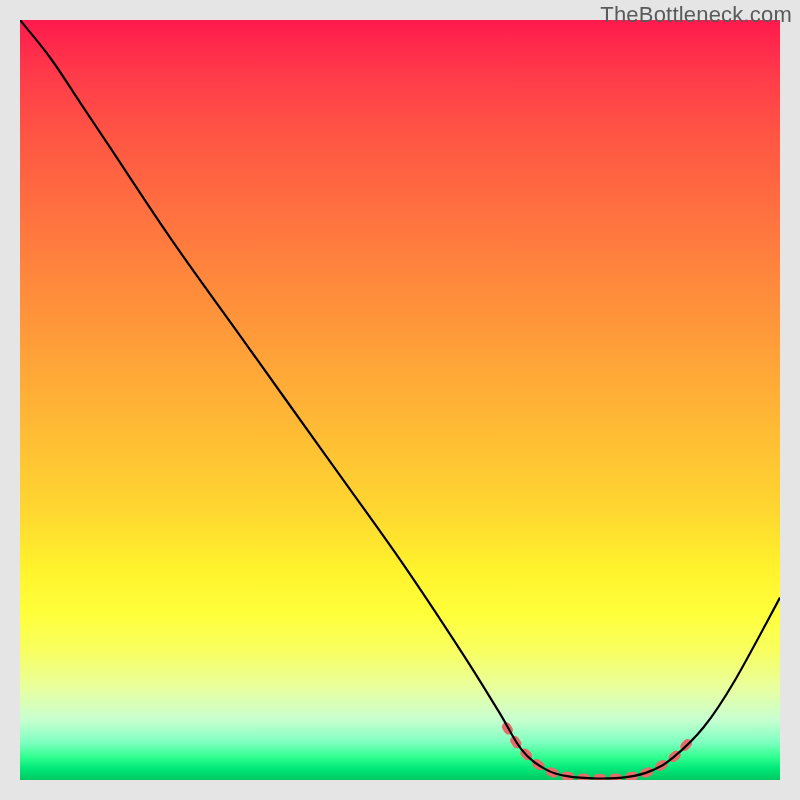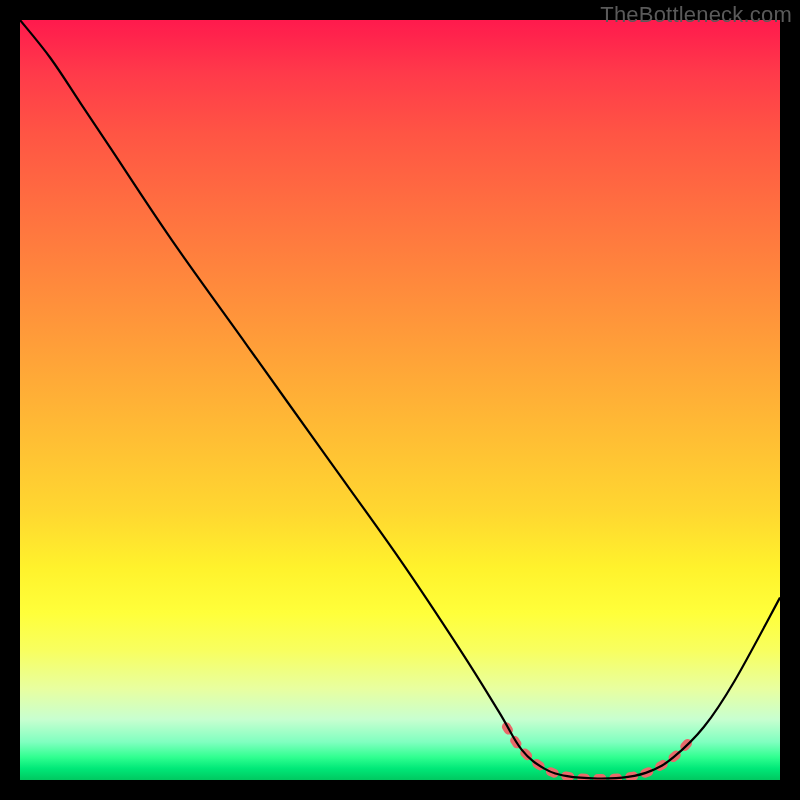--- a/index.html
+++ b/index.html
@@ -7,21 +7,21 @@
     padding: 0;
     width: 800px;
     height: 800px;
     overflow: hidden;
     font-family: Arial, Helvetica, sans-serif;
   }
   .chart-wrapper {
     position: relative;
     width: 800px;
     height: 800px;
-    background: #000000;
+    background: #e5e5e5;
   }
   .watermark {
     position: absolute;
     top: 2px;
     right: 8px;
     font-size: 22px;
     font-weight: 500;
     color: #5a5a5a;
     letter-spacing: 0.2px;
     z-index: 10;

